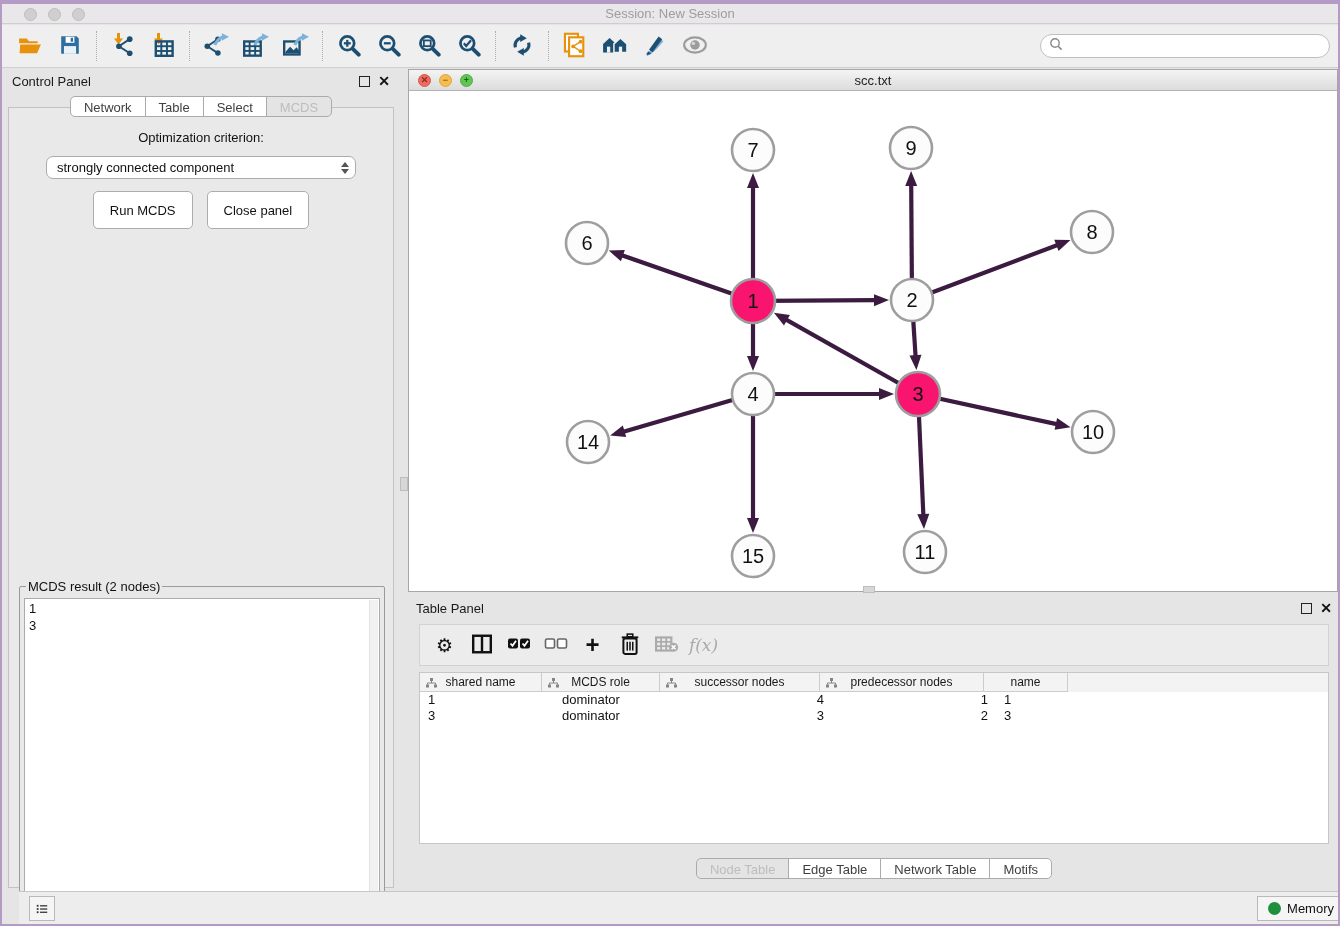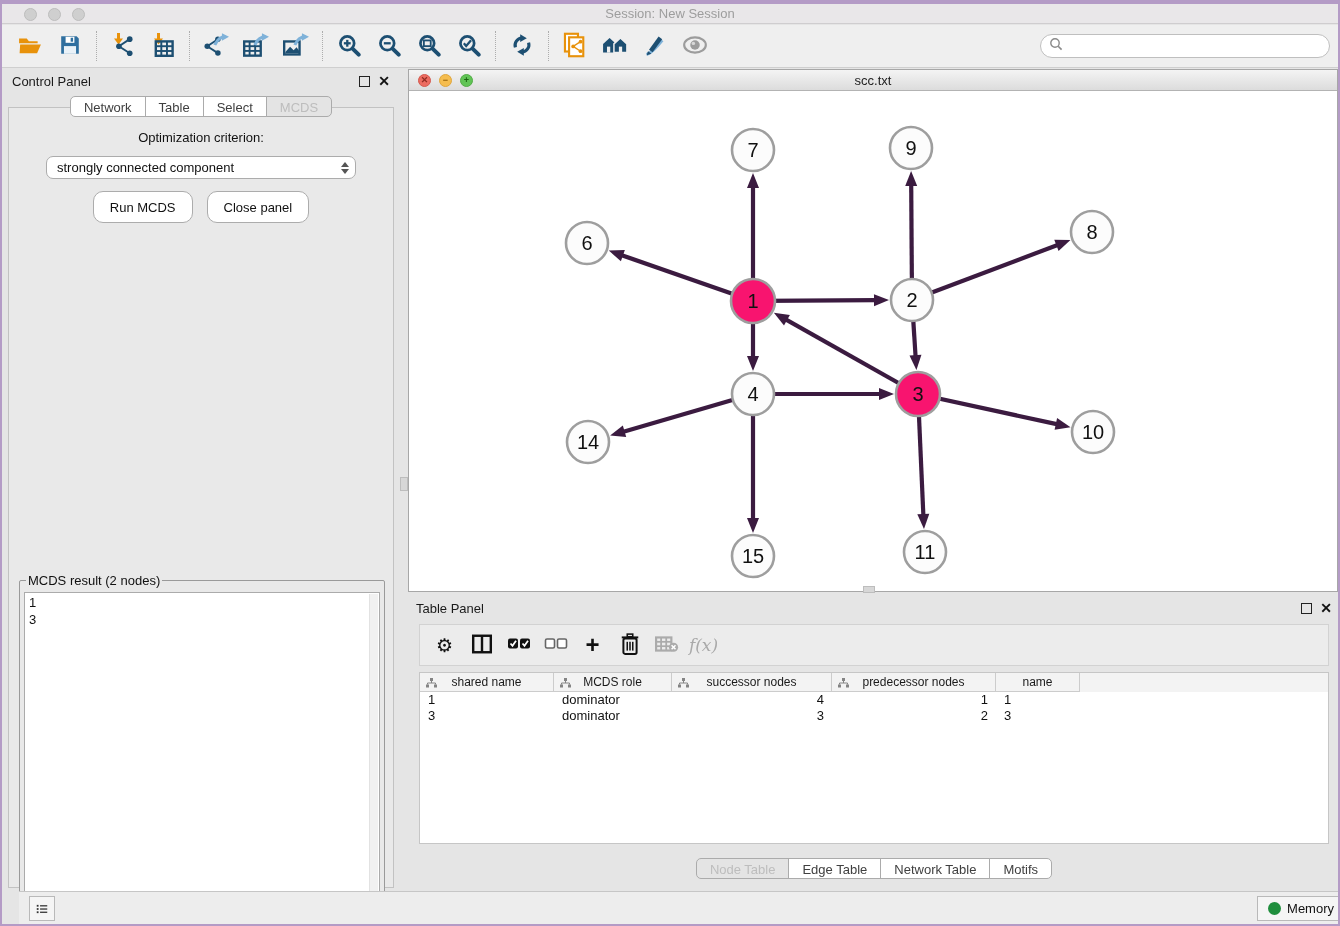--- a/index.html
+++ b/index.html
@@ -34,21 +34,21 @@
   .tab:last-child{border-radius:0 5px 5px 0;}
   .tab.active{background:#E4E4E4;color:#BDBDBD;}
   .cpanel-box{position:absolute;left:4px;right:4px;top:37px;bottom:0;border:1px solid #C2C2C2;background:#E9E9E9;}
   .opt-label{margin-top:22px;text-align:center;font-size:13px;color:#111;}
   .dropdown{margin:11px auto 0;width:310px;height:23px;background:#fff;border:1px solid #ACACAC;border-radius:7px;display:flex;align-items:center;padding:0 6px 0 10px;font-size:13px;color:#111;}
   .dd-spin{margin-left:auto;display:flex;flex-direction:column;gap:2px;align-items:center;}
   .dd-spin i{width:0;height:0;border-left:4px solid transparent;border-right:4px solid transparent;display:block;}
   .dd-spin .up{border-bottom:5px solid #555;}
   .dd-spin .dn{border-top:5px solid #555;}
   .btn-row{margin-top:12px;display:flex;justify-content:center;gap:14px;}
-  .sbtn{height:32px;padding:0 16px;background:#fff;border:1px solid #ACACAC;border-radius:10px;font-size:13px;color:#111;}
+  .sbtn{height:38px;padding:0 16px;background:#fff;border:1px solid #ACACAC;border-radius:5px;font-size:13px;color:#111;}
   .result-fs{margin:350px 8px 0 10px;height:383px;border:1px solid #9A9A9A;border-radius:2px;padding:4px;background:#E9E9E9;}
   .result-fs legend{font-size:13px;color:#111;padding:0 2px;margin-left:2px;}
   .result-inner{position:relative;width:100%;height:100%;background:#fff;border:1px solid #ABABAB;font-size:13px;color:#111;padding:1px 4px;line-height:17px;}
   .result-scroll{position:absolute;top:1px;bottom:1px;right:1px;width:9px;background:#F1F1F1;border-left:1px solid #E2E2E2;}
 
   
   .vgrip{position:absolute;left:398px;top:409px;width:8px;height:14px;background:#D7D7D7;border:1px solid #BDBDBD;}
   .hgrip{position:absolute;left:860px;top:521px;width:12px;height:7px;background:#D7D7D7;border:1px solid #BDBDBD;z-index:5;}
 
   
@@ -451,21 +451,21 @@
                 <circle cx="17" cy="11" r="4.2" fill="#ABABAB"></circle>
                 <path d="M15.2 9.2 l3.6 3.6 M18.8 9.2 l-3.6 3.6" stroke="#fff" stroke-width="1.4"></path>
               </svg></span>
           </button>
           <button class="tp-btn">
             <span><span class="fx-glyph">f(x)</span></span>
           </button>
         </div>
       <div class="dtable">
         <div class="dt-header" id="dt-header">
-            <div class="dt-hcell" style="width: 134px;">
+            <div class="dt-hcell" style="width: 122px;">
               <span style="position:absolute;left:6px;top:4px;"><svg width="11" height="10" viewBox="0 0 11 10">
                   <rect x="4" y="0" width="3" height="3" fill="#848484"></rect>
                   <rect x="0" y="6.5" width="3" height="3" fill="#848484"></rect>
                   <rect x="8" y="6.5" width="3" height="3" fill="#848484"></rect>
                   <path d="M5.5 3 v2 M1.5 6.5 v-1.5 h8 v1.5" fill="none" stroke="#848484" stroke-width="1"></path>
                 </svg></span>
               <span>shared name</span>
             </div>
             <div class="dt-hcell" style="width: 118px;">
               <span style="position:absolute;left:6px;top:4px;"><svg width="11" height="10" viewBox="0 0 11 10">

